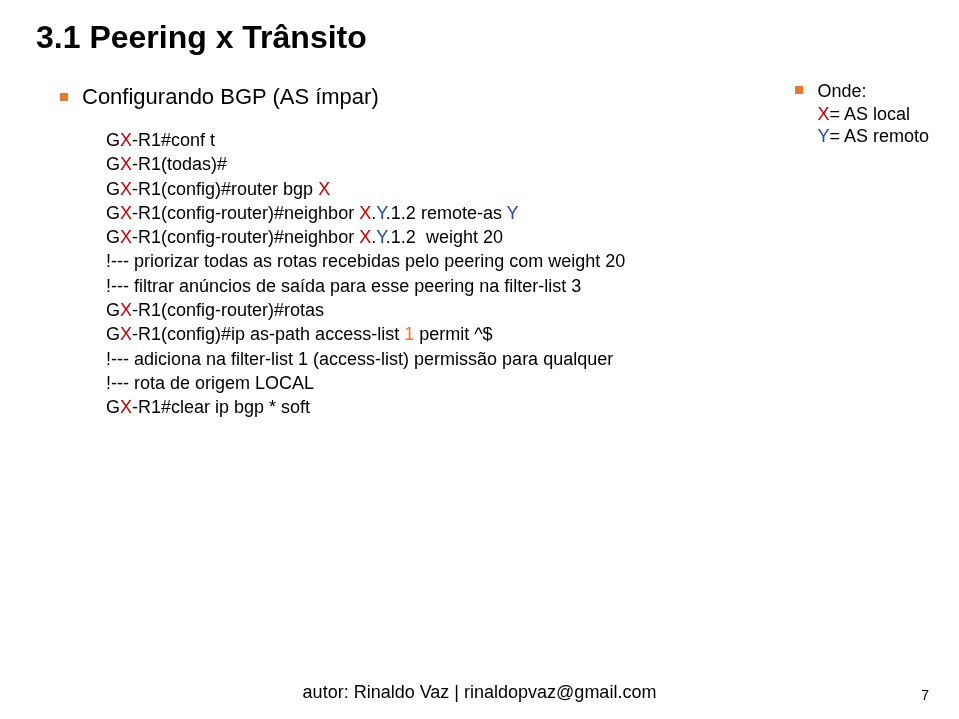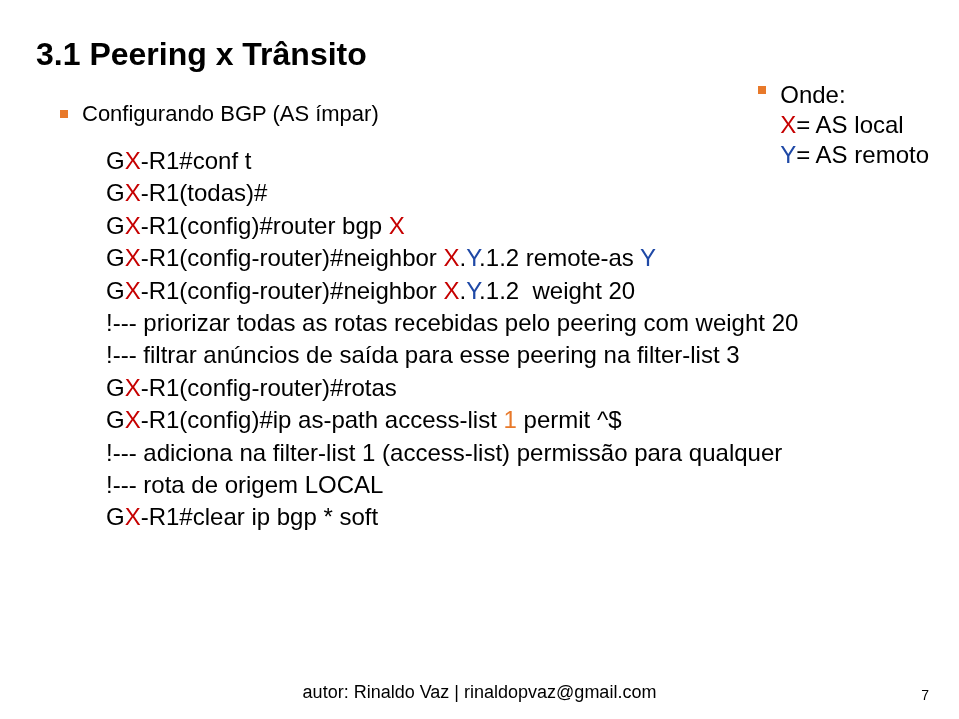--- a/index.html
+++ b/index.html
@@ -1,25 +1,25 @@
 <!DOCTYPE html>
 <html><head>
 <meta charset="utf-8">
 <style>
   html,body{margin:0;padding:0;width:959px;height:719px;font-family:"Liberation Sans","DejaVu Sans",Arial,sans-serif;color:#000}
-  .slide{position:relative;width:959px;height:719px;background:#fff;box-sizing:border-box;padding:36px 36px 20px 36px}
+  .slide{position:relative;width:959px;height:719px;background:#fff;box-sizing:border-box;padding:19px 36px 20px 36px}
   .title{font-size:32px;font-weight:700;color:#000;margin:0 0 28px 0}
   .content{position:relative;padding-left:24px}
   .bullet-row{display:flex;align-items:flex-start;margin-bottom:18px}
   .bullet-sq{width:8px;height:8px;background:#e8792a;margin-top:9px;margin-right:14px;flex:none}
   .bullet-text{font-size:22px;color:#000}
   .onde-block{position:absolute;right:30px;top:80px;display:flex;align-items:flex-start}
   .onde-block .bullet-sq{margin-top:6px}
-  .onde-text{font-size:24px;color:#000;line-height:1.25}
-  .code-block{margin-left:46px;margin-top:10px;font-size:24px;line-height:1.35}
+  .onde-text{font-size:18px;color:#000;line-height:1.25}
+  .code-block{margin-left:46px;margin-top:10px;font-size:18px;line-height:1.35}
   .code-line{white-space:pre}
   .x-red{color:#c60000}
   .y-blue{color:#1f49a6}
   .one-orange{color:#e8792a}
   .comment-green{color:#000000;}
   .caret-black{color:#000}
   .footer{position:absolute;left:0;right:0;bottom:16px;text-align:center;font-size:18px;color:#000}
   .pagenum{position:absolute;right:30px;bottom:16px;font-size:14px;color:#000}
 </style>
 </head>

